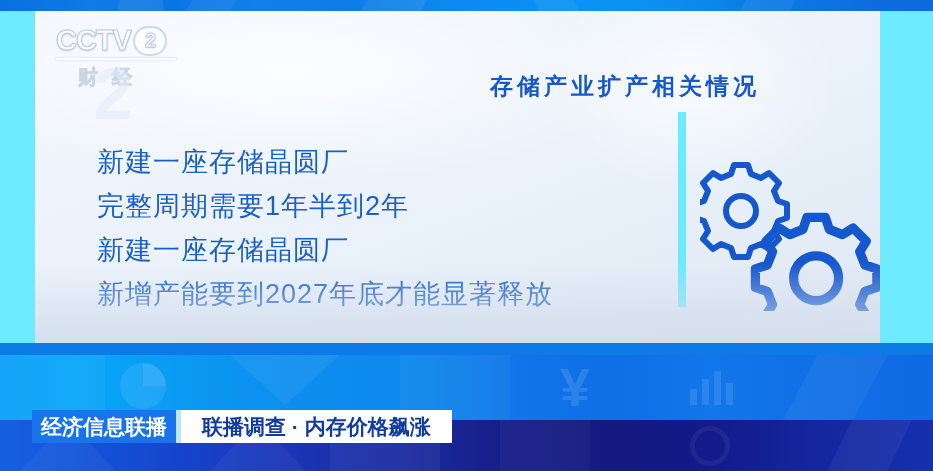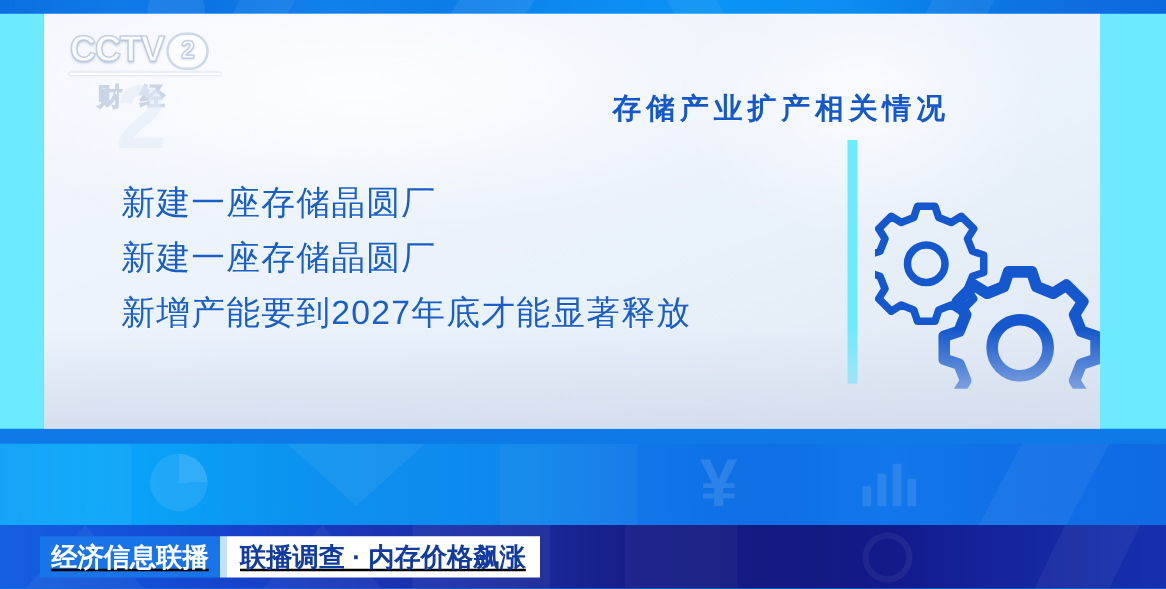--- a/index.html
+++ b/index.html
@@ -195,35 +195,35 @@
     border-left: 48px solid transparent;
     border-right: 48px solid transparent;
     border-bottom: 51px solid rgba(255,255,255,0.045);
   }
   .db-circle {
     position: absolute; left: 690px; top: 6px; width: 40px; height: 40px;
     border: 5px solid rgba(255,255,255,0.055); border-radius: 50%;
   }
 
   
-  .ticker { position: absolute; left: 32px; top: 429px; display: flex; height: 33px; text-decoration: underline; }
+  .ticker { position: absolute; left: 32px; top: 410px; display: flex; height: 33px; }
   .ticker-prog {
     background: #1874e8;
     color: #ffffff;
     font-size: 21px; font-weight: bold; letter-spacing: 0px;
     padding: 0 9px;
     display: flex; align-items: center;
     white-space: nowrap;
   }
   .ticker-sep { width: 5px; background: #bfe4f8; }
   .ticker-topic {
     background: #ffffff;
     color: #123b9e;
     font-size: 21px; font-weight: bold;
-    padding: 0 11px;
+    padding: 0 21px;
     display: flex; align-items: center;
     white-space: nowrap;
   }
 </style>
 </head>
 <body>
 
 <div id="stage">
 
   <div class="top-band">
@@ -251,20 +251,21 @@
         </div>
         <div class="logo-underline"></div>
         <div class="logo-sub">财经</div>
       </div>
       <div class="logo-ghost">2</div>
 
       <div class="title">存储产业扩产相关情况</div>
 
       <div class="body-text">
         <div class="body-line">新建一座存储晶圆厂</div>
+        <div class="body-line">完整周期需要1年半到2年</div>
         <div class="body-line">新建一座存储晶圆厂</div>
         <div class="body-line">新增产能要到2027年底才能显著释放</div>
       </div>
 
       <div class="divider"></div>
 
       <div class="gears">
         <svg width="180" height="160" viewBox="0 0 180 160" fill="none">
 
           <g stroke="#1557cc" stroke-width="6" stroke-linejoin="round" fill="none">

